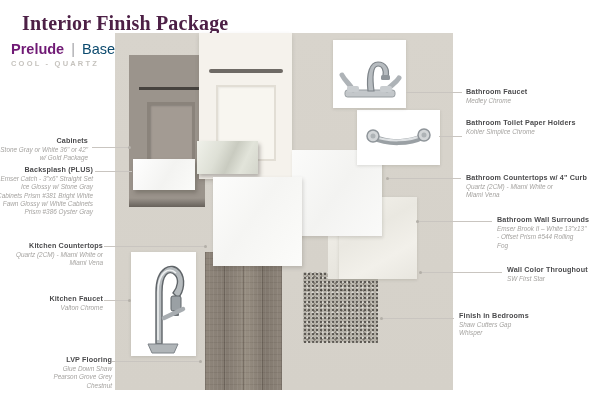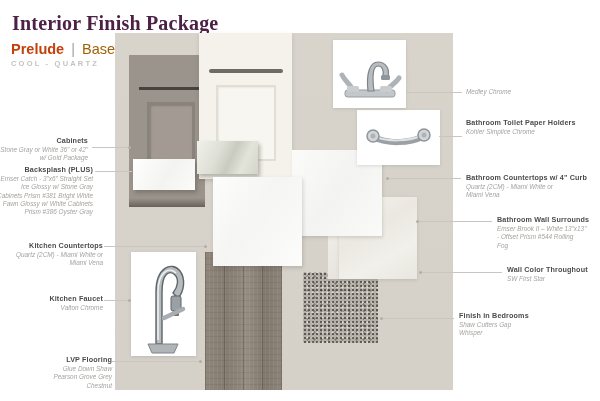--- a/index.html
+++ b/index.html
@@ -1,26 +1,26 @@
 <!DOCTYPE html>
 <html><head>
 <meta charset="utf-8">
 <style>
   html,body{margin:0;padding:0;background:#ffffff;}
   .board{position:relative;width:600px;height:401px;background:#ffffff;overflow:hidden;
          font-family:"Liberation Sans",sans-serif;}
   .b{position:absolute;}
 
   
-  .page-title{left:12px;top:12px;font-family:"Liberation Serif",serif;font-weight:bold;
+  .page-title{left:22px;top:12px;font-family:"Liberation Serif",serif;font-weight:bold;
               font-size:20px;color:#4d2046;letter-spacing:.2px;}
   .pkg-line{left:11px;top:41px;font-size:14.5px;color:#58585a;}
-  .pkg-name{font-weight:bold;color:#c2410c;}
+  .pkg-name{font-weight:bold;color:#701a75;}
   .pkg-div{color:#a2a3a6;font-weight:300;padding:0 3px;}
-  .pkg-tier{color:#a16207;}
+  .pkg-tier{color:#0c4a6e;}
   .style-tag{left:11px;top:59px;font-size:7.5px;font-weight:bold;letter-spacing:2.2px;color:#c6c3be;}
 
   
   .lbl{width:120px;}
   .lbl-l{text-align:right;}
   .lbl-r{text-align:left;}
   .lbl-title{font-size:7.2px;font-weight:bold;color:#4b4b4d;letter-spacing:.15px;white-space:nowrap;}
   .lbl-sub{font-size:6.4px;font-style:italic;color:#a5a3a0;line-height:1.3;white-space:pre-line;margin-top:1px;}
 
   
@@ -210,20 +210,21 @@
     <div class="lbl-sub">Valton Chrome</div>
   </div>
   <div class="b lbl lbl-l lab-lvp">
     <div class="lbl-title">LVP Flooring</div>
     <div class="lbl-sub">Glue Down Shaw
 Pearson Grove Grey
 Chestnut</div>
   </div>
 
   <div class="b lbl lbl-r lab-bfaucet">
+    <div class="lbl-title">Bathroom Faucet</div>
     <div class="lbl-sub">Medley Chrome</div>
   </div>
   <div class="b lbl lbl-r lab-tp">
     <div class="lbl-title">Bathroom Toilet Paper Holders</div>
     <div class="lbl-sub">Kohler Simplice Chrome</div>
   </div>
   <div class="b lbl lbl-r lab-bcounter">
     <div class="lbl-title">Bathroom Countertops w/ 4" Curb</div>
     <div class="lbl-sub">Quartz (2CM)  - Miami White or
 Miami Vena</div>

